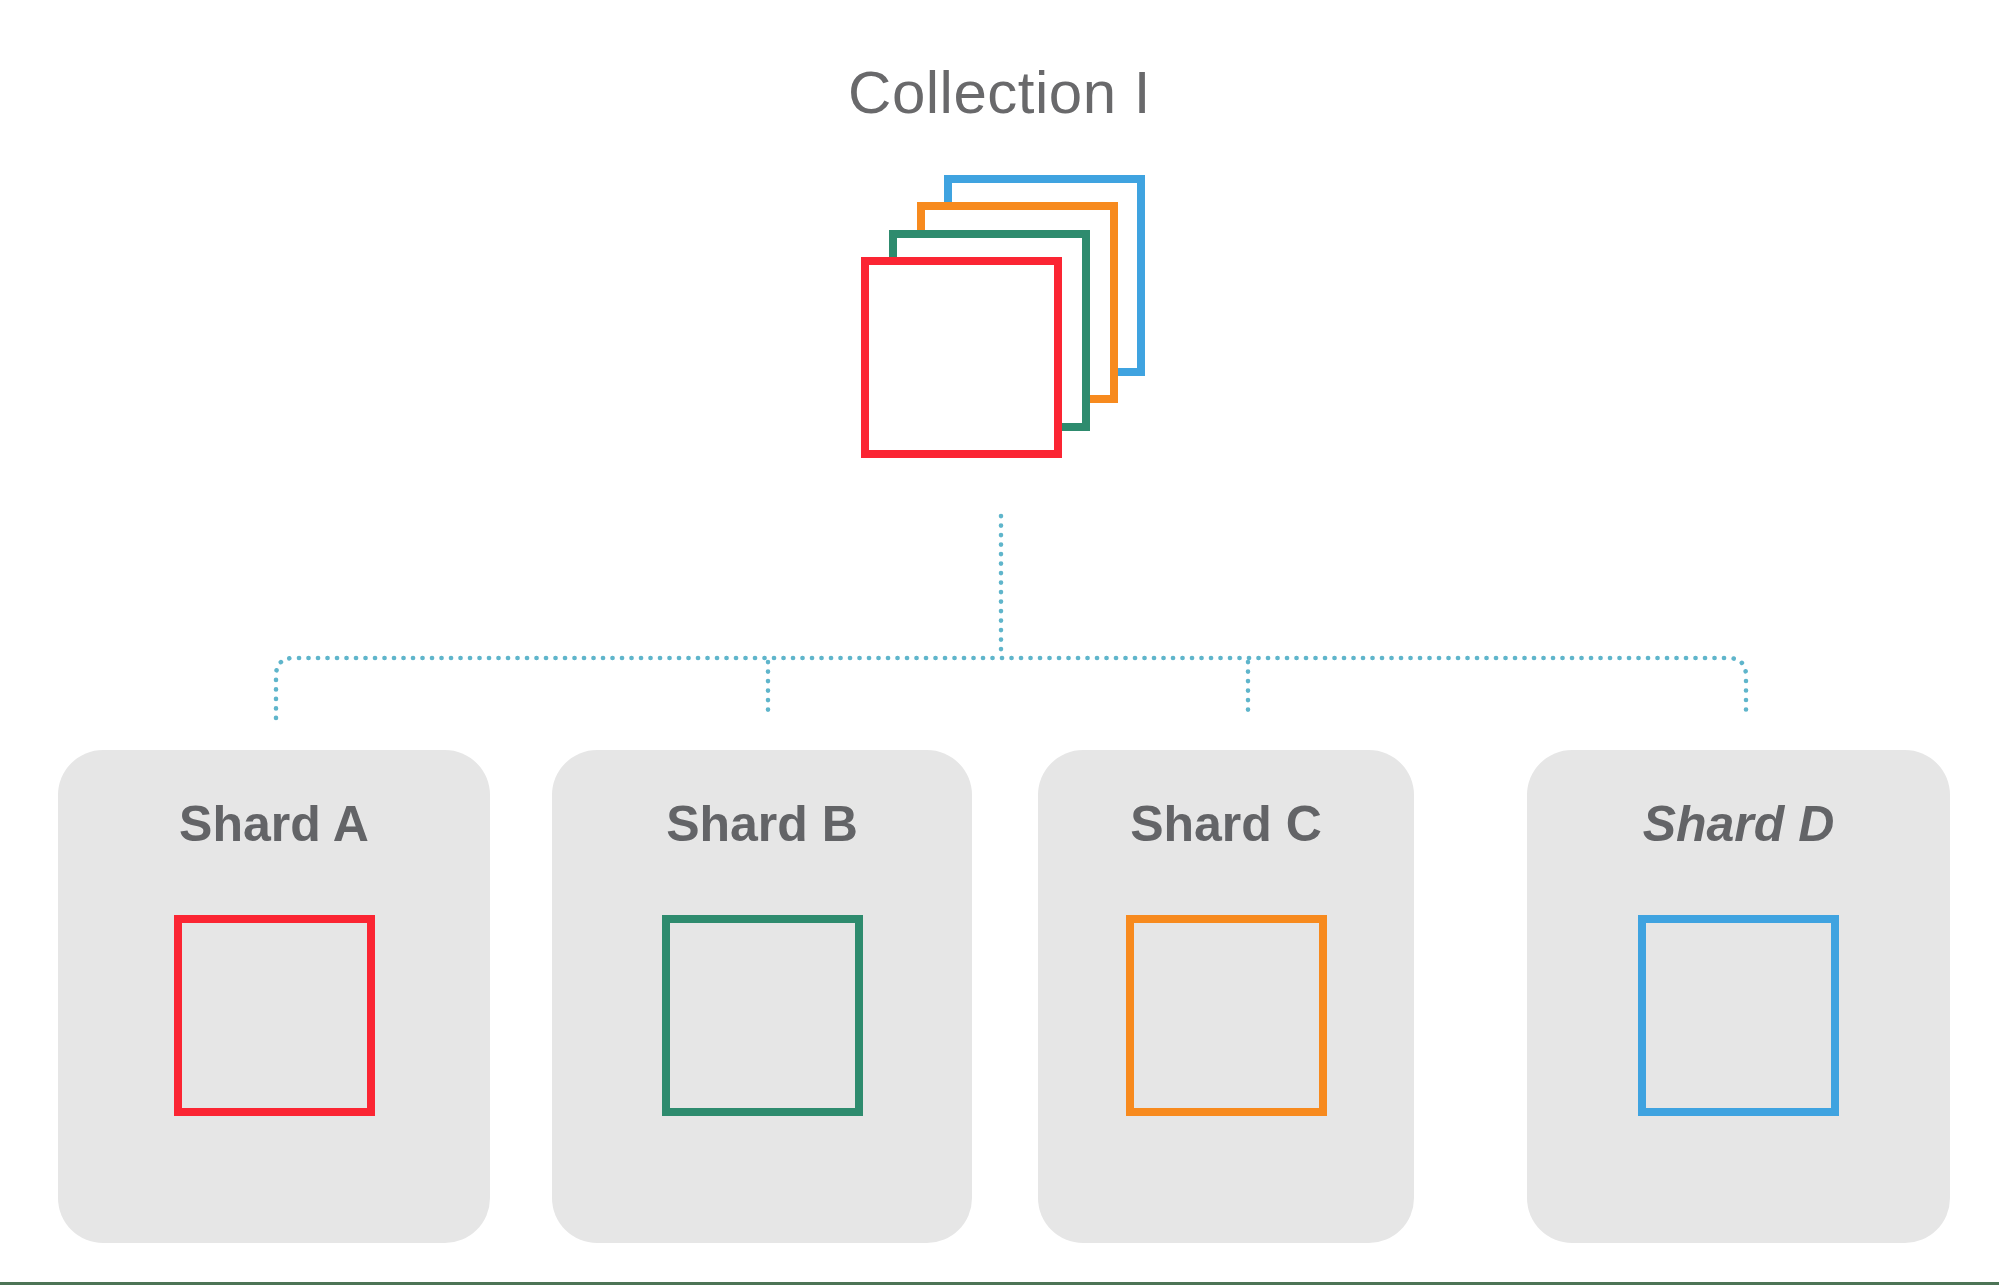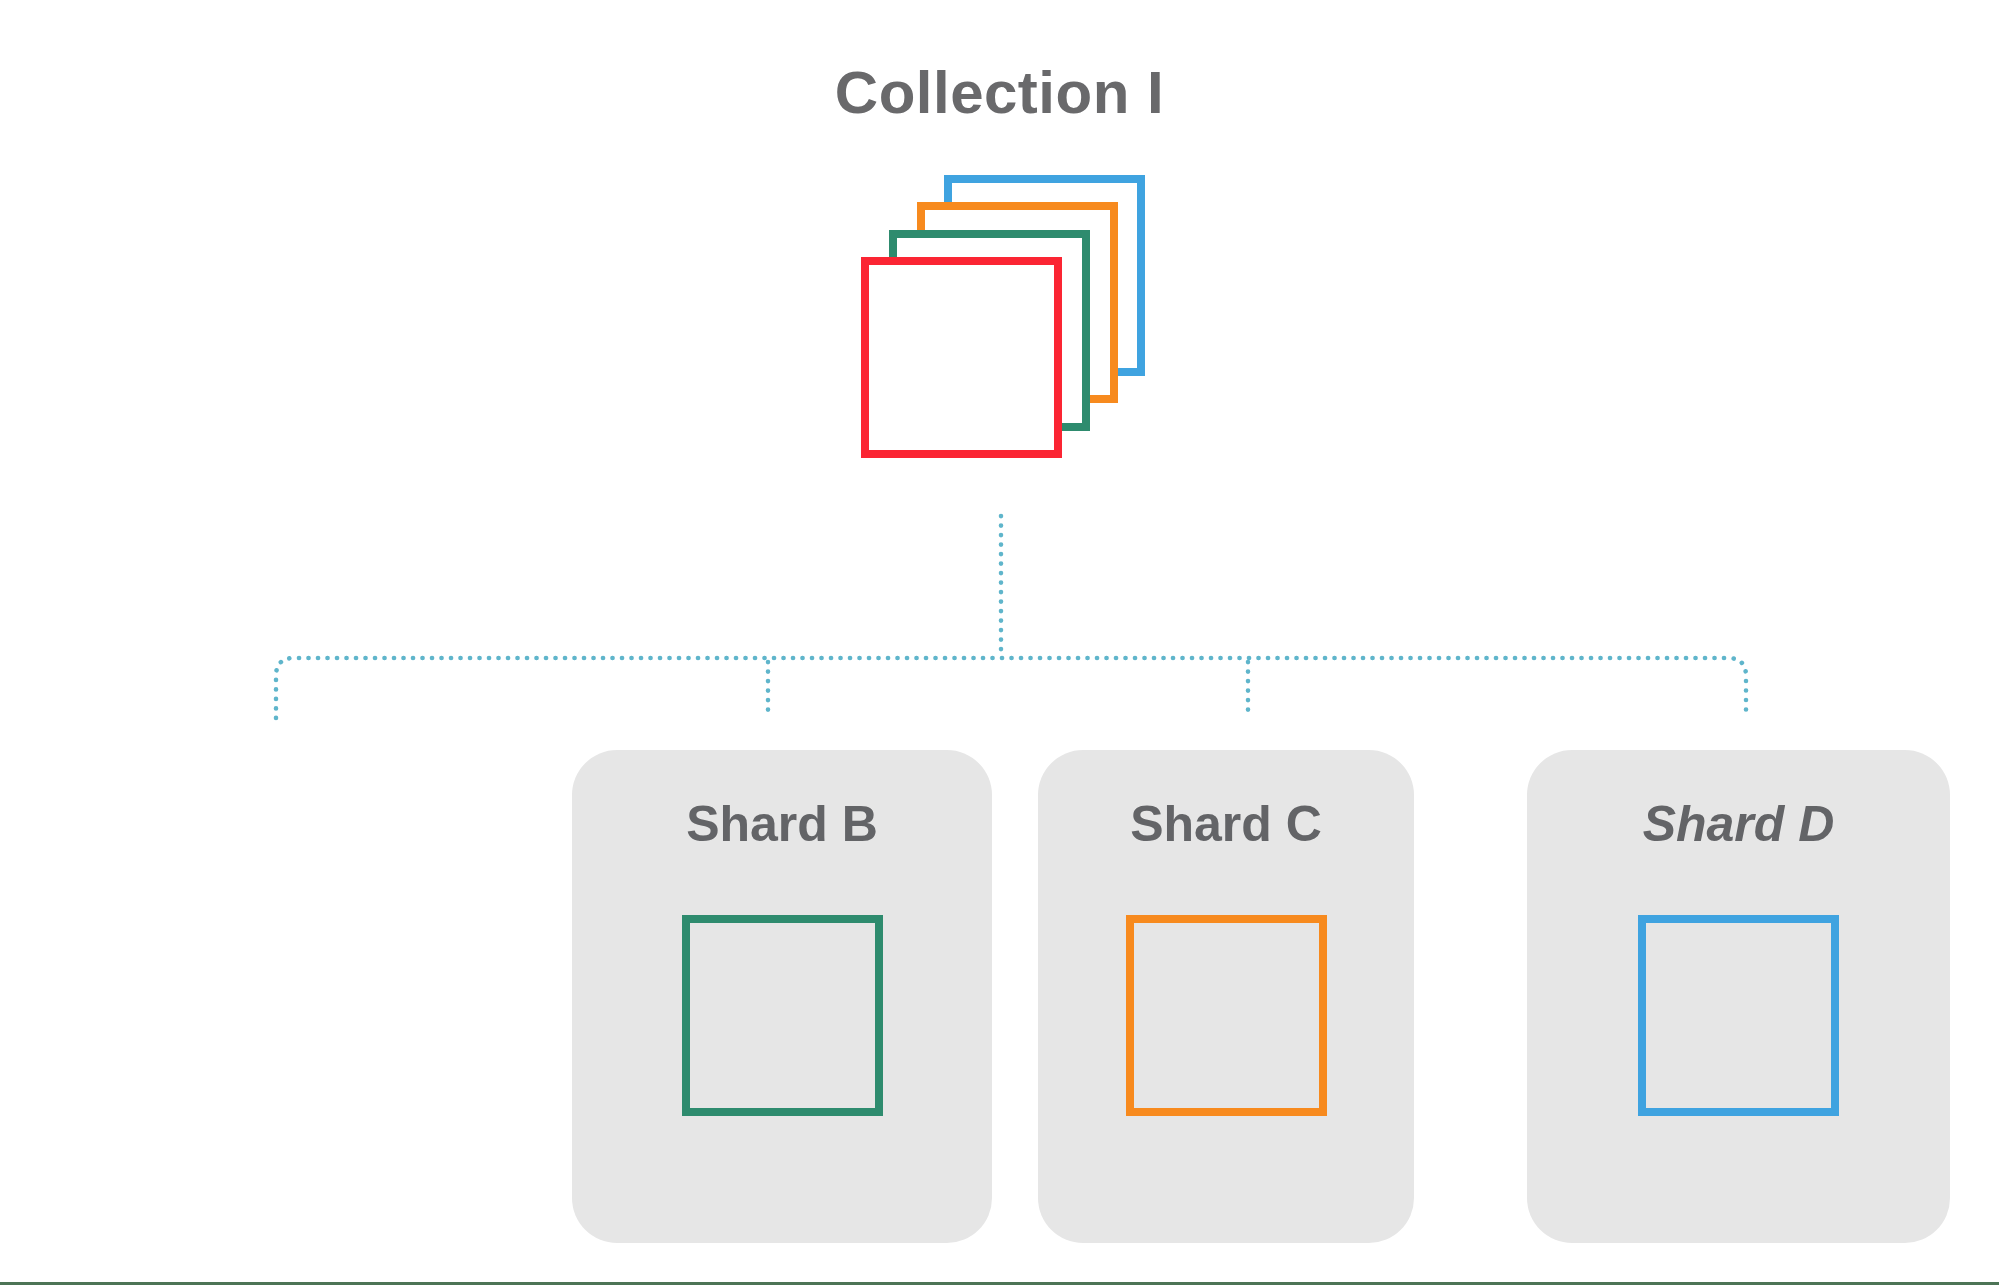--- a/index.html
+++ b/index.html
@@ -15,21 +15,21 @@
     background: #ffffff;
     overflow: hidden;
   }
   .title {
     position: absolute;
     top: 58px;
     left: 0;
     width: 100%;
     text-align: center;
     font-size: 60px;
-    font-weight: 700;
+    font-weight: 400;
     letter-spacing: 0.5px;
   }
   .stack {
     position: absolute;
     left: 861px;
     top: 175px;
     width: 284px;
     height: 283px;
   }
   .stack .layer {
@@ -75,21 +75,21 @@
   }
   .card-square {
     width: 201px;
     height: 201px;
     box-sizing: border-box;
     border: 8px solid #000;
     background: transparent;
     margin: 61px auto 0 auto;
   }
   .card-a { left: 58px;   width: 432px; }
-  .card-b { left: 572px;  width: 420px; }
+  .card-b { left: 552px;  width: 420px; }
   .card-c { left: 1038px; width: 376px; }
   .card-d { left: 1527px; width: 423px; }
   .bottom-bar {
     position: absolute;
     left: 0;
     bottom: 0;
     width: 100%;
     height: 3px;
   }
 </style>
@@ -107,20 +107,24 @@
     <div class="layer pos-3" style="border-color: rgb(251, 37, 51);"></div>
   </div>
 
   <svg class="connector" viewBox="0 0 1999 1285">
     <path d="M 1001 516 V 652" style="stroke: rgb(95, 181, 203);"></path>
     <path d="M 276 718 V 676 Q 276 658 294 658 H 1728 Q 1746 658 1746 676 V 718" style="stroke: rgb(95, 181, 203);"></path>
     <path d="M 768 662 V 718" style="stroke: rgb(95, 181, 203);"></path>
     <path d="M 1248 662 V 718" style="stroke: rgb(95, 181, 203);"></path>
   </svg>
 
+  <div class="card card-a" style="background-color: rgb(230, 230, 230);">
+    <span class="card-label" style="color: rgb(99, 100, 103);">Shard A</span>
+    <div class="card-square" style="border-color: rgb(251, 37, 51);"></div>
+  </div>
 
   <div class="card card-b" style="background-color: rgb(230, 230, 230);">
     <span class="card-label" style="color: rgb(99, 100, 103);">Shard B</span>
     <div class="card-square" style="border-color: rgb(46, 139, 110);"></div>
   </div>
 
   <div class="card card-c" style="background-color: rgb(230, 230, 230);">
     <span class="card-label" style="color: rgb(99, 100, 103);">Shard C</span>
     <div class="card-square" style="border-color: rgb(247, 138, 30);"></div>
   </div>

